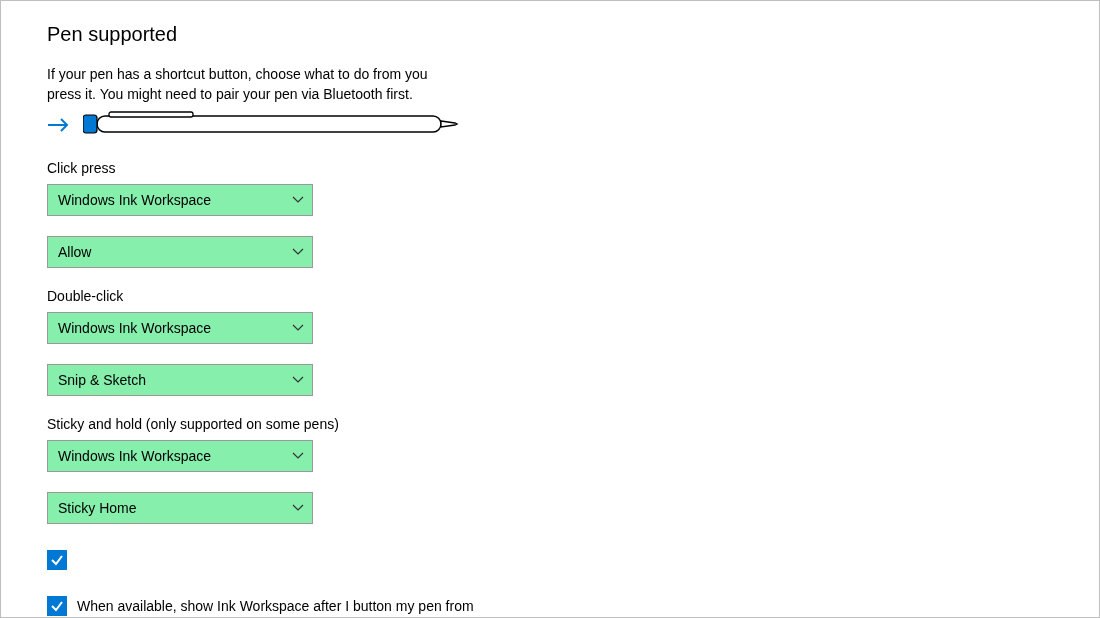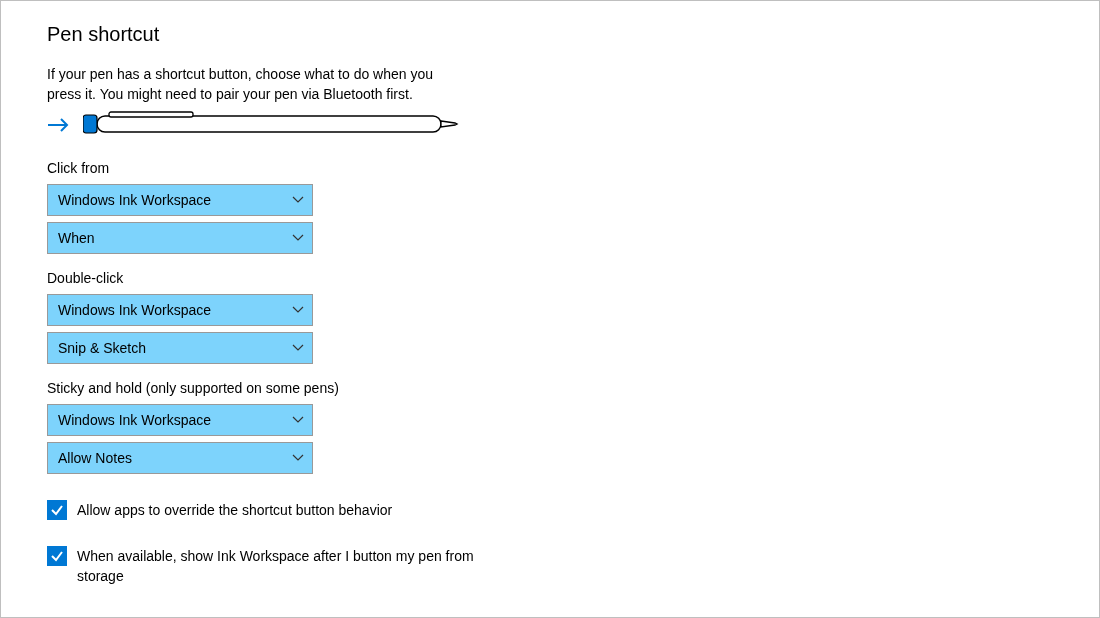--- a/index.html
+++ b/index.html
@@ -39,24 +39,24 @@
       margin-top: 16px;
     }
     .group-label.first { margin-top: 0; }
     .select-control {
       display: flex;
       align-items: center;
       justify-content: space-between;
       width: 266px;
       height: 32px;
       border: 1px solid #999;
-      background: #7dd3fc;
+      background: #86efac;
       padding: 0 8px 0 10px;
       cursor: pointer;
-      margin-bottom: 6px;
+      margin-bottom: 20px;
       font-size: 14px;
     }
     .select-control .chevron svg { display:block; }
     .checkbox-row {
       display: flex;
       align-items: flex-start;
       gap: 10px;
       margin-top: 26px;
       max-width: 440px;
     }
@@ -73,23 +73,23 @@
     .checkbox-box svg { display:block; }
     .checkbox-label {
       font-size: 14px;
       line-height: 1.4;
       padding-top: 1px;
     }
   </style>
 </head>
 <body>
 
-<h1 class="page-title">Pen shortcut</h1>
+<h1 class="page-title">Pen supported</h1>
 
-<p class="description">If your pen has a shortcut button, choose what to do when you press it. You might need to pair your pen via Bluetooth first.</p>
+<p class="description">If your pen has a shortcut button, choose what to do from you press it. You might need to pair your pen via Bluetooth first.</p>
 
 <div class="pen-row">
   <span class="arrow-icon">
     <svg width="24" height="18" viewBox="0 0 24 18">
       <line x1="1" y1="9" x2="20" y2="9" stroke="#0078d4" stroke-width="2"></line>
       <polyline points="14,3 20,9 14,15" fill="none" stroke="#0078d4" stroke-width="2"></polyline>
     </svg>
   </span>
   <span>
     <svg width="378" height="26" viewBox="0 0 378 26">
@@ -98,31 +98,31 @@
 
       <rect x="0" y="4" width="14" height="18" rx="3" ry="3" fill="#0078d4" stroke="#000" stroke-width="1.2"></rect>
 
       <rect x="26" y="1" width="84" height="5" rx="2" fill="#fff" stroke="#000" stroke-width="1.3"></rect>
 
       <path d="M358 10 L372 12 L374 13 L372 14 L358 16 Z" fill="#fff" stroke="#000" stroke-width="1.3"></path>
     </svg>
   </span>
 </div>
 
-<div class="group-label first">Click from</div>
+<div class="group-label first">Click press</div>
 <div class="select-control">
   <span>Windows Ink Workspace</span>
   <span class="chevron">
     <svg width="12" height="8" viewBox="0 0 12 8">
         <polyline points="1,1 6,6 11,1" fill="none" stroke="#333" stroke-width="1.2"></polyline>
       </svg>
   </span>
 </div>
 <div class="select-control">
-  <span>When</span>
+  <span>Allow</span>
   <span class="chevron">
     <svg width="12" height="8" viewBox="0 0 12 8">
         <polyline points="1,1 6,6 11,1" fill="none" stroke="#333" stroke-width="1.2"></polyline>
       </svg>
   </span>
 </div>
 
 <div class="group-label">Double-click</div>
 <div class="select-control">
   <span>Windows Ink Workspace</span>
@@ -144,35 +144,34 @@
 <div class="group-label">Sticky and hold (only supported on some pens)</div>
 <div class="select-control">
   <span>Windows Ink Workspace</span>
   <span class="chevron">
     <svg width="12" height="8" viewBox="0 0 12 8">
         <polyline points="1,1 6,6 11,1" fill="none" stroke="#333" stroke-width="1.2"></polyline>
       </svg>
   </span>
 </div>
 <div class="select-control">
-  <span>Allow Notes</span>
+  <span>Sticky Home</span>
   <span class="chevron">
     <svg width="12" height="8" viewBox="0 0 12 8">
         <polyline points="1,1 6,6 11,1" fill="none" stroke="#333" stroke-width="1.2"></polyline>
       </svg>
   </span>
 </div>
 
 <div class="checkbox-row">
   <div class="checkbox-box">
     <svg width="14" height="14" viewBox="0 0 14 14">
       <polyline points="2,7 6,11 12,3" fill="none" stroke="#fff" stroke-width="2"></polyline>
     </svg>
   </div>
-  <div class="checkbox-label">Allow apps to override the shortcut button behavior</div>
 </div>
 
 <div class="checkbox-row">
   <div class="checkbox-box">
     <svg width="14" height="14" viewBox="0 0 14 14">
       <polyline points="2,7 6,11 12,3" fill="none" stroke="#fff" stroke-width="2"></polyline>
     </svg>
   </div>
   <div class="checkbox-label">When available, show Ink Workspace after I button my pen from storage</div>
 </div>

